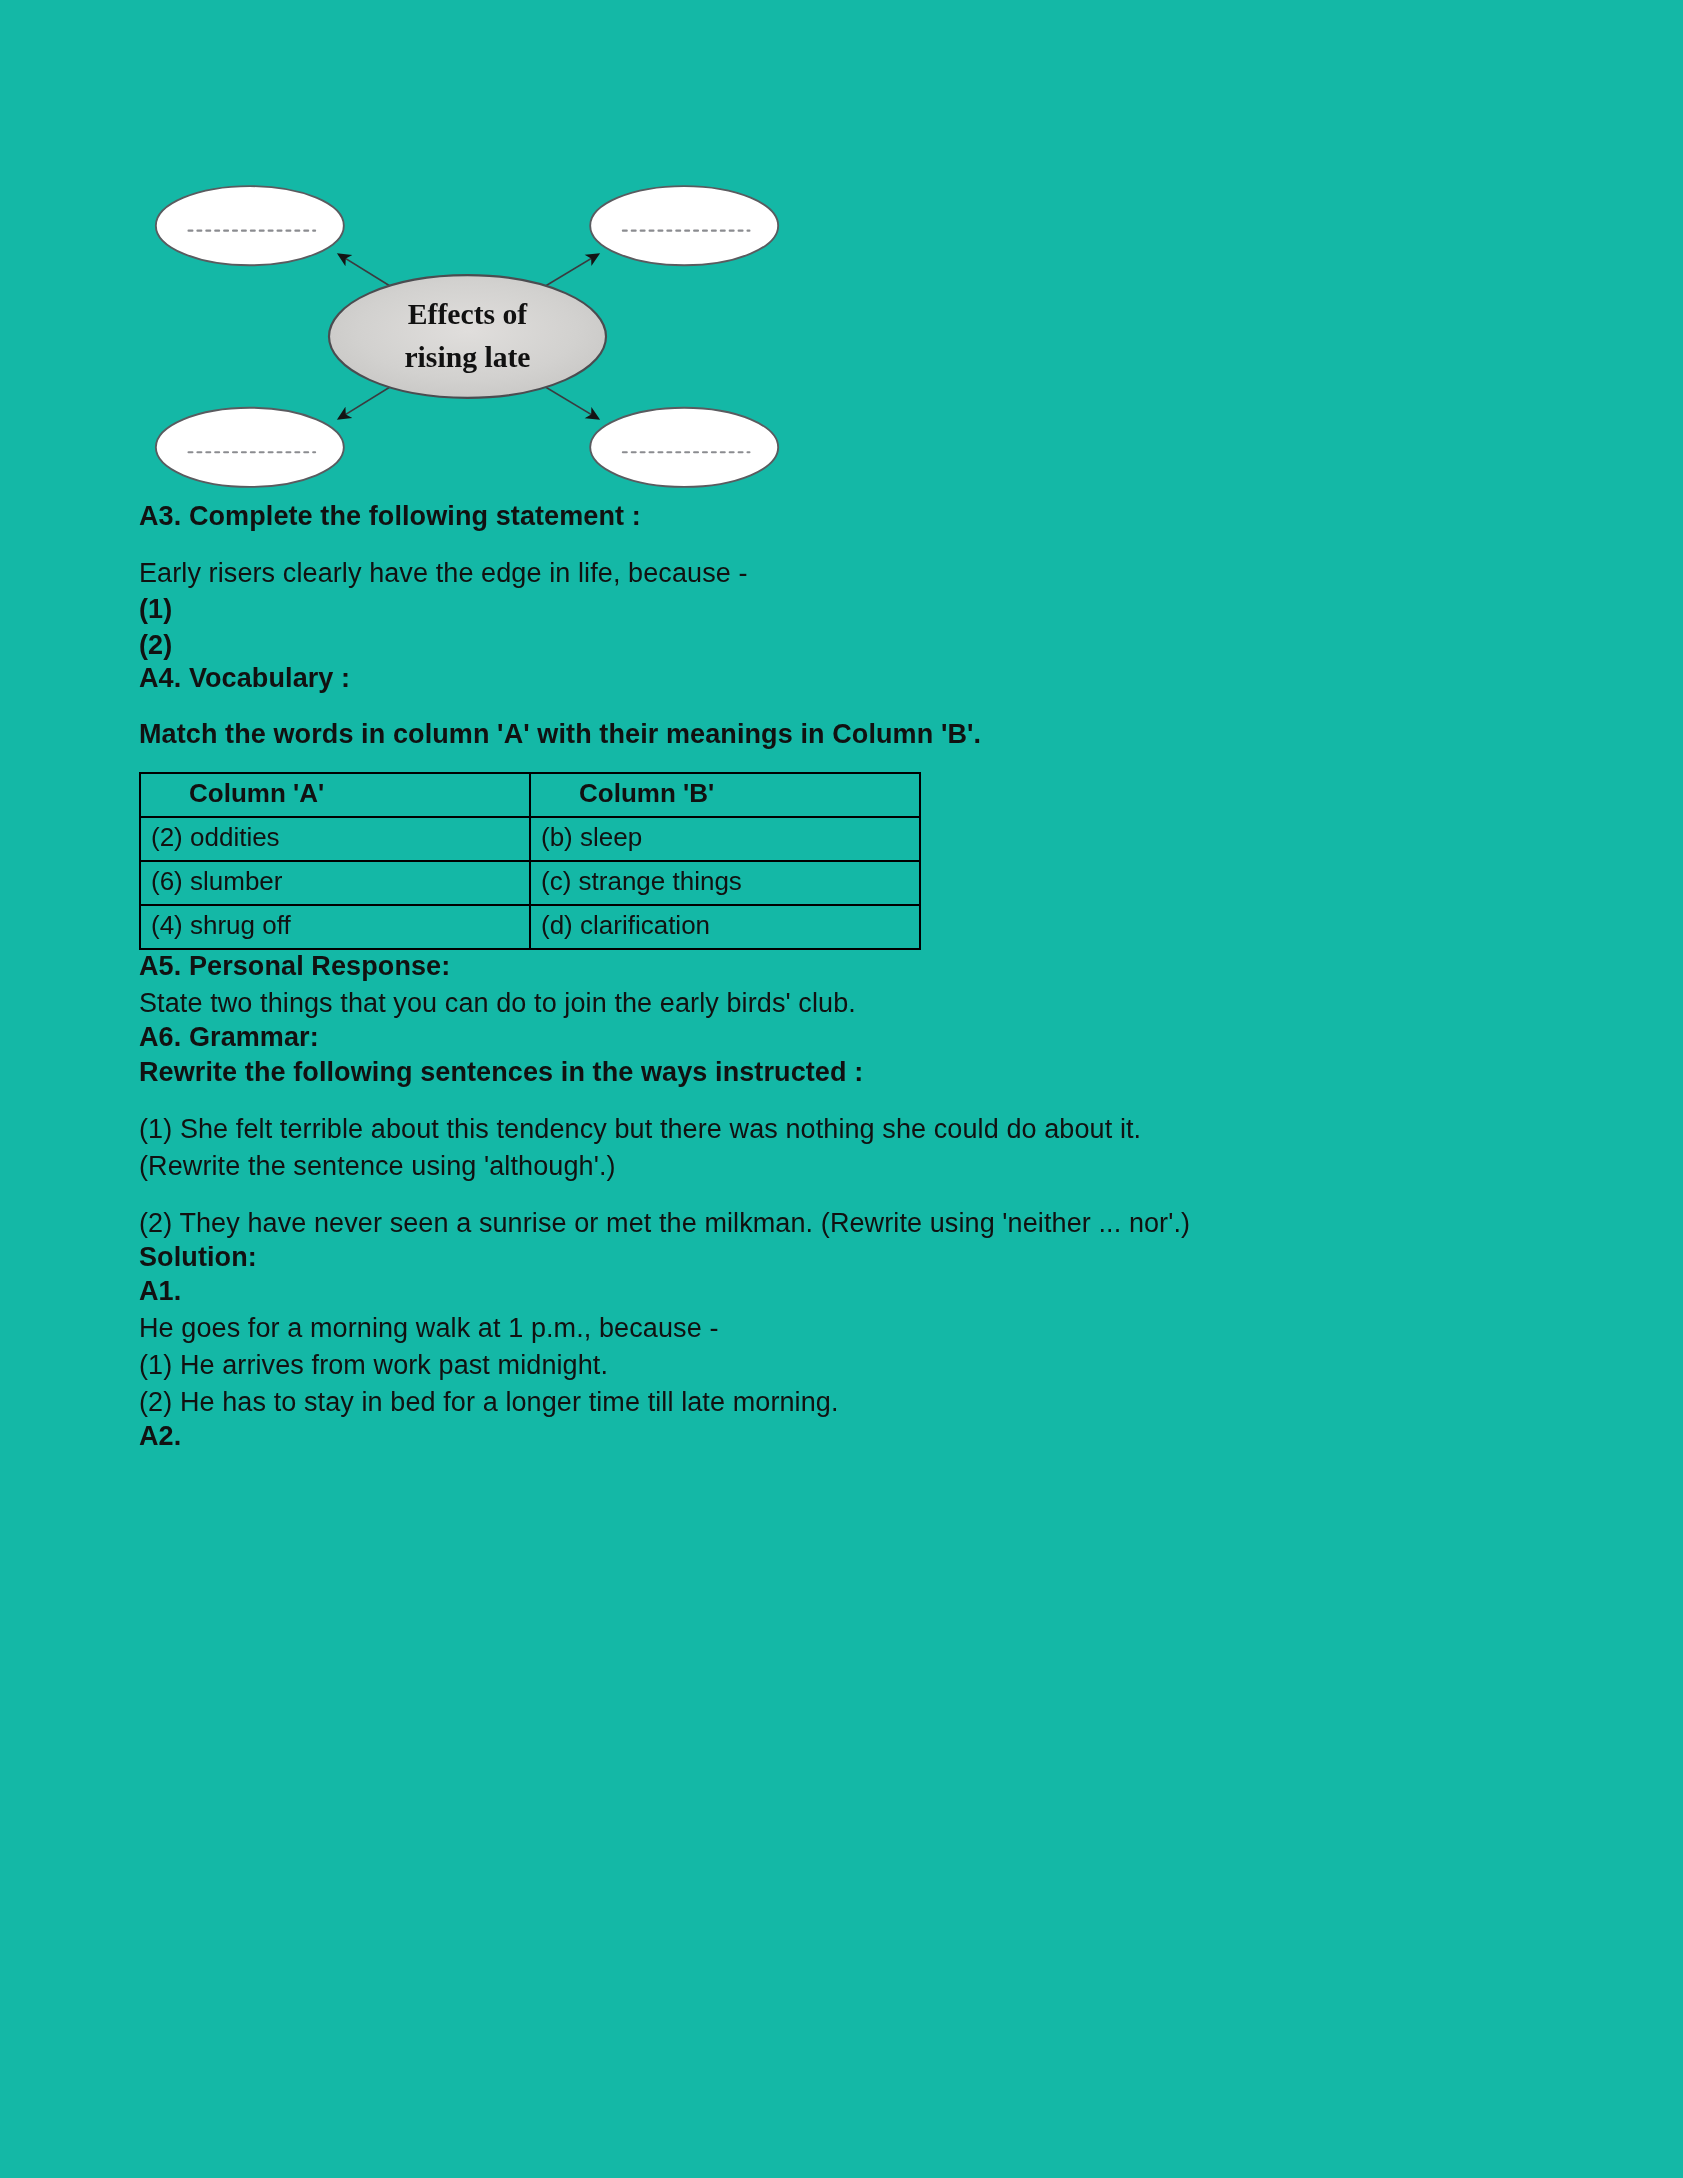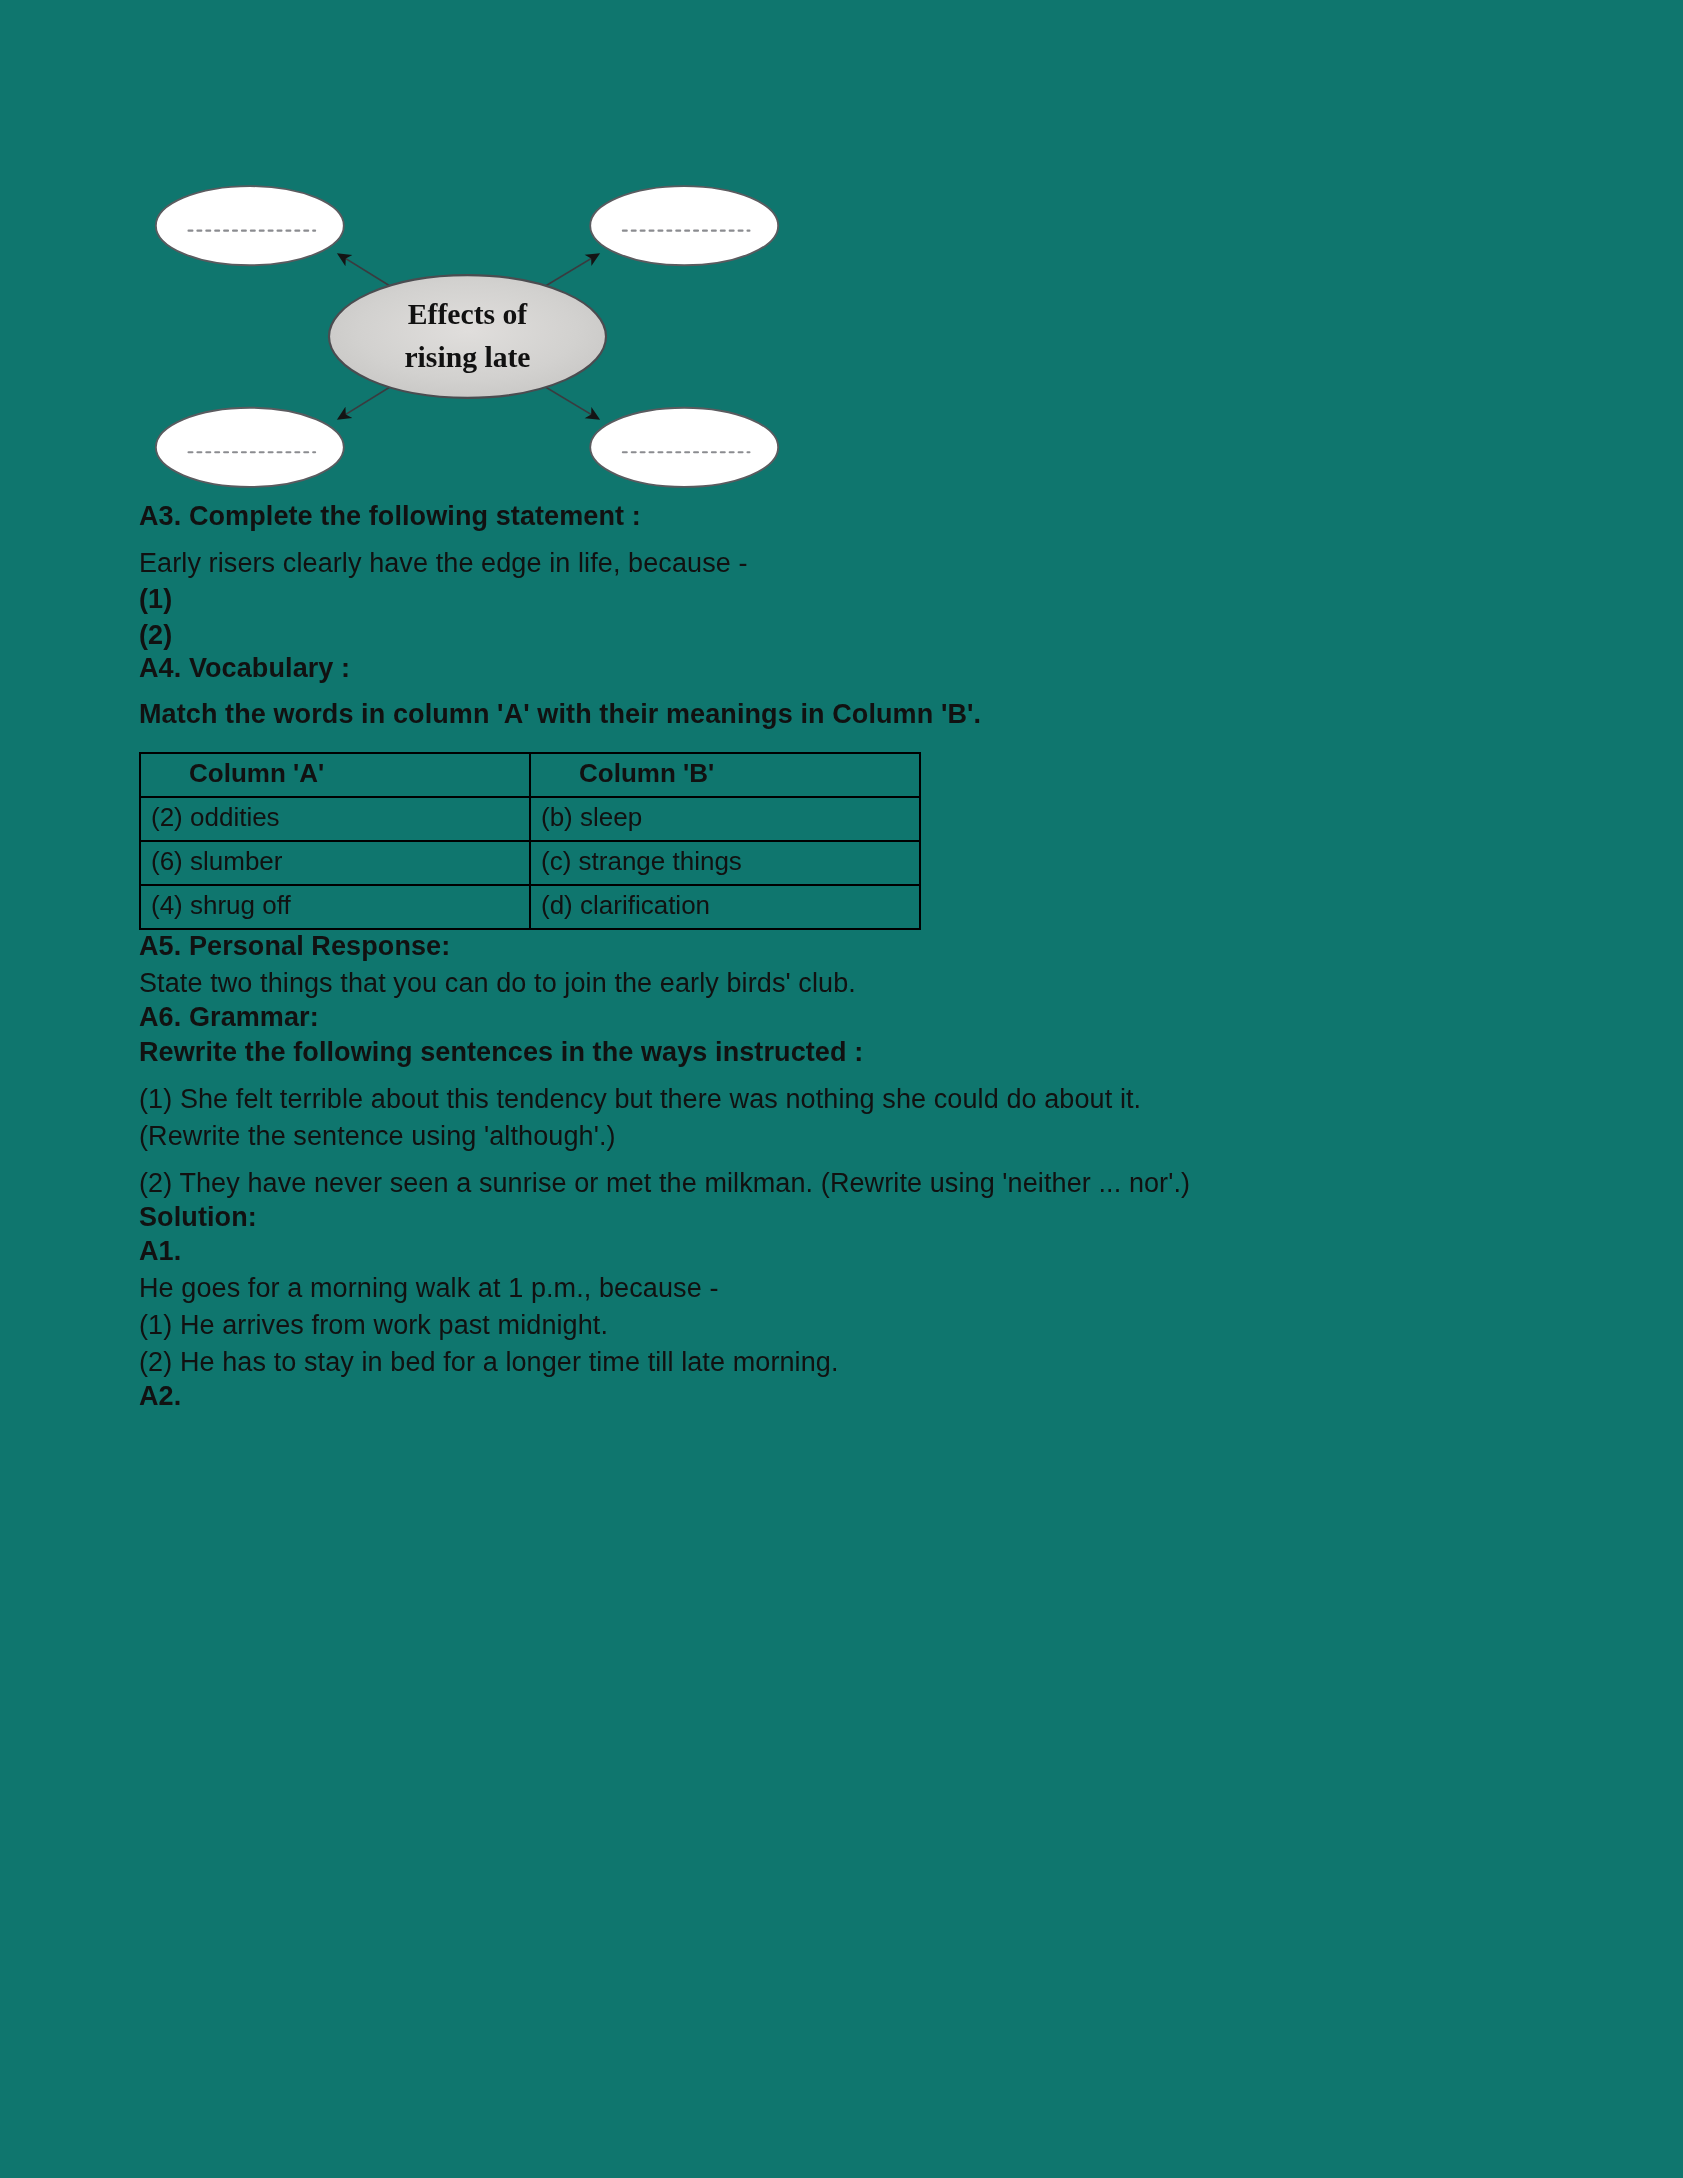--- a/index.html
+++ b/index.html
@@ -11,21 +11,21 @@
     width: 1683px;
     height: 2178px;
     font-family: "Liberation Sans", sans-serif;
     color: #111111;
     -webkit-font-smoothing: antialiased;
   }
   .page {
     position: relative;
     width: 1683px;
     height: 2178px;
-    background: #0f766e;
+    background: #14b8a6;
     box-sizing: border-box;
   }
   .content {
     position: absolute;
     left: 139px;
     top: 0;
     width: 1406px;
   }
 
   
@@ -45,21 +45,21 @@
     line-height: 1.25;
     letter-spacing: 0.1px;
   }
   .p-normal {
     font-weight: normal;
     font-size: 27px;
     line-height: 1.3;
     letter-spacing: 0.1px;
   }
   .gap-lg { }
-  .gap-md { margin-top: 12px; }
+  .gap-md { margin-top: 22px; }
   .tight { margin-top: 2px; }
 
   
   .vocab-table {
     border-collapse: collapse;
     width: 782px;
     margin-top: 20px;
     table-layout: fixed;
   }
   .vocab-table th,

